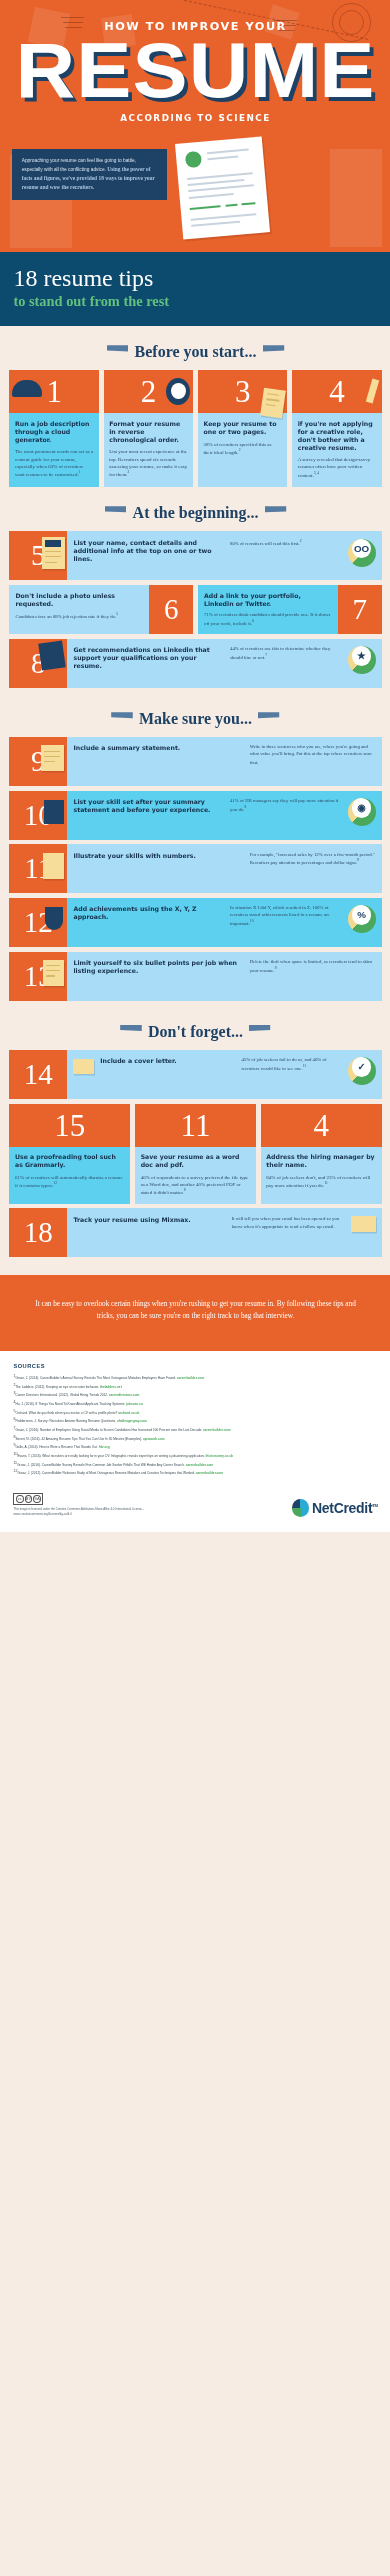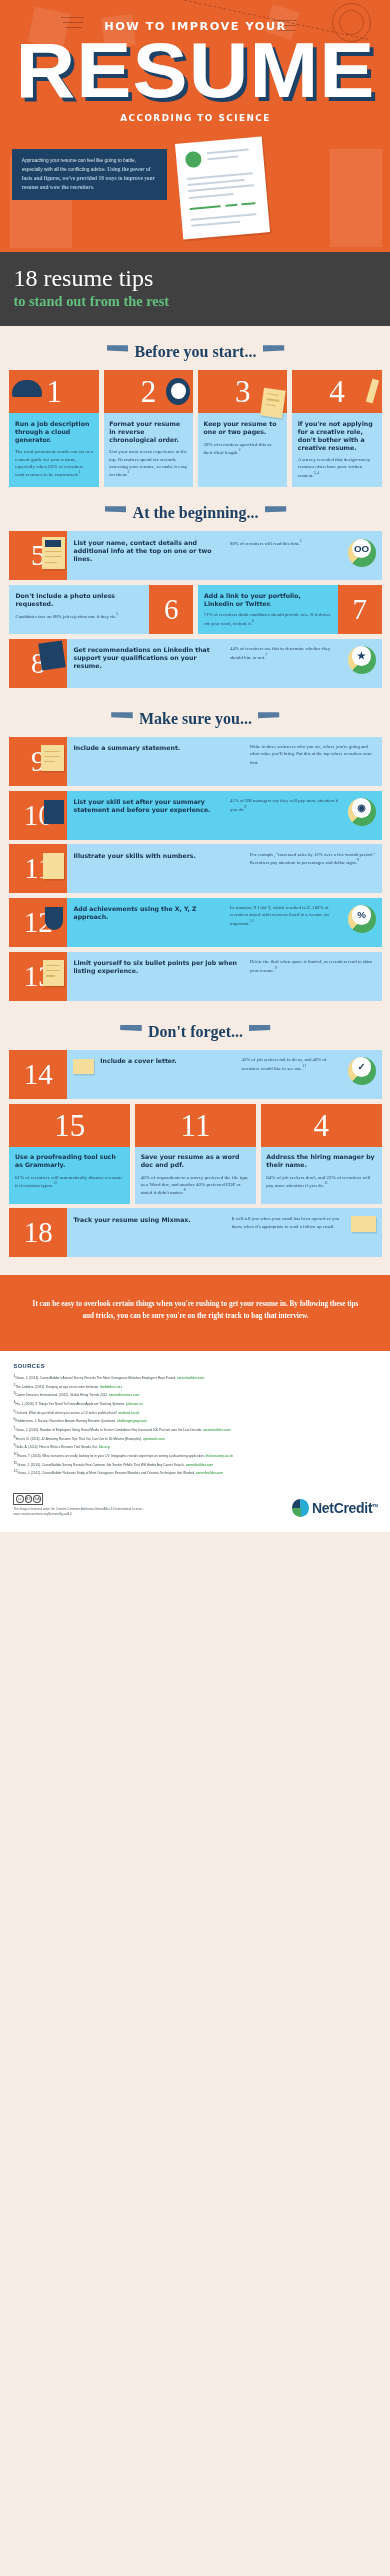--- a/index.html
+++ b/index.html
@@ -92,21 +92,21 @@
     position: absolute;
     background: #fff;
     box-shadow: 1.5px 2.1px 0 rgba(0,0,0,0.10);
   }
   .doc-sheet .ln { position: absolute; height: 2.1px; background: #c8d3dd; border-radius: 0.5px; }
   .doc-sheet .lnb { position: absolute; height: 2.1px; background: #4aa85c; border-radius: 0.5px; }
   .doc-circ { position: absolute; width: 15.5px; height: 15.5px; border-radius: 50%; background: #4aa85c; }
 
   
   .banner {
-    background: #404040;
+    background: #0c4a6e;
     padding: 13.4px 13.4px 15.5px;
   }
   .banner .t1 {
     color: #fff;
     font-family: "Liberation Serif", serif;
     font-size: 24px;
     line-height: 1.05;
   }
   .banner .t2 {
     color: #62c17e;
@@ -211,21 +211,21 @@
     background: #e8622c;
     margin-top: 17.5px;
     padding: 23px 31px 28px;
     text-align: center;
     position: relative;
     overflow: hidden;
   }
   .closing p {
     position: relative; z-index: 2;
     font-family: "Liberation Serif", serif;
-    color: #fff; font-size: 7.2px; line-height: 1.72; font-weight: bold;
+    color: #fff; font-size: 7.2px; line-height: 1.72;
   }
 
   
   .sources { background: #fff; padding: 12.4px 13.4px 15.5px; }
   .sources h4 {
     font-size: 5.7px; letter-spacing: 0.5px; color: #1e4265;
     margin-bottom: 4.1px; font-weight: bold;
   }
   .sources ol { list-style: none; }
   .sources li {

